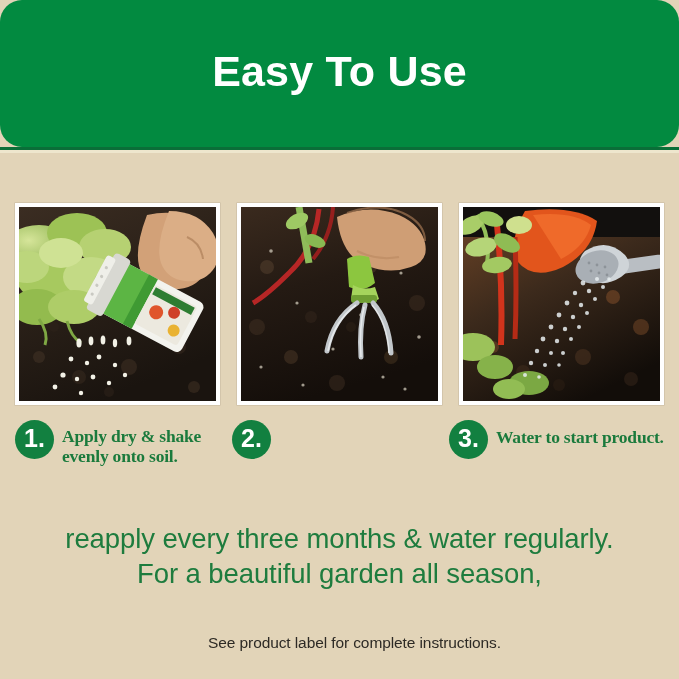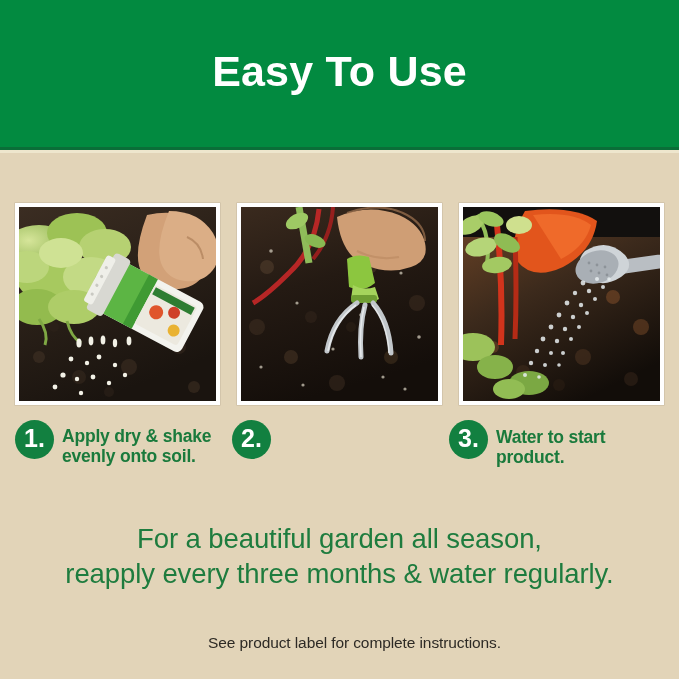--- a/index.html
+++ b/index.html
@@ -19,20 +19,21 @@
   .header {
     position: absolute;
     left: 0; top: 0;
     width: 679px;
     height: 147px;
     background: #028a40;
     display: flex;
     align-items: center;
     justify-content: center;
     box-sizing: border-box;
+    border-radius: 22px;
   }
   .header-title {
     color: #ffffff;
     font-size: 43px;
     font-weight: bold;
     letter-spacing: 0.2px;
     line-height: 1;
     margin-top: -4px;
     white-space: nowrap;
   }
@@ -110,20 +111,21 @@
     padding-bottom: 2px;
     box-sizing: border-box;
   }
   .step-label {
     color: #1a7a3c;
     font-size: 17.5px;
     font-weight: bold;
     line-height: 1.17;
     padding-top: 6px;
     letter-spacing: -0.2px;
+    font-family: Liberation Serif, serif;
   }
   .step:nth-child(2) .step-label,
   .step:nth-child(3) .step-label { padding-top: 7px; }
 
   
   .tagline {
     position: absolute;
     left: 0;
     top: 521px;
     width: 679px;
@@ -427,17 +429,17 @@
   </div>
 
   <div class="step">
     <div class="step-badge">3.</div>
     <div class="step-label">Water to start product.</div>
   </div>
 
 </div>
 
 <div class="tagline">
+  <span class="tagline-line">reapply every three months &amp; water regularly.</span>
   <span class="tagline-line">For a beautiful garden all season,</span>
-  <span class="tagline-line">reapply every three months &amp; water regularly.</span>
 </div>
 
 <div class="footnote">See product label for complete instructions.</div>
 
 </body></html>

